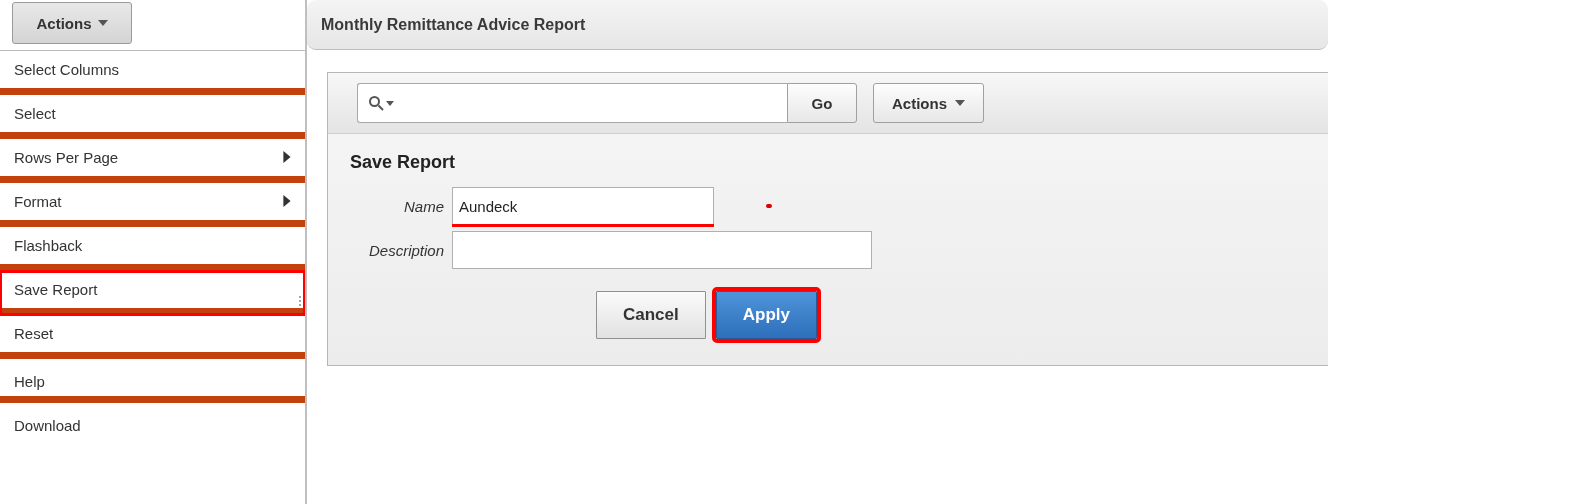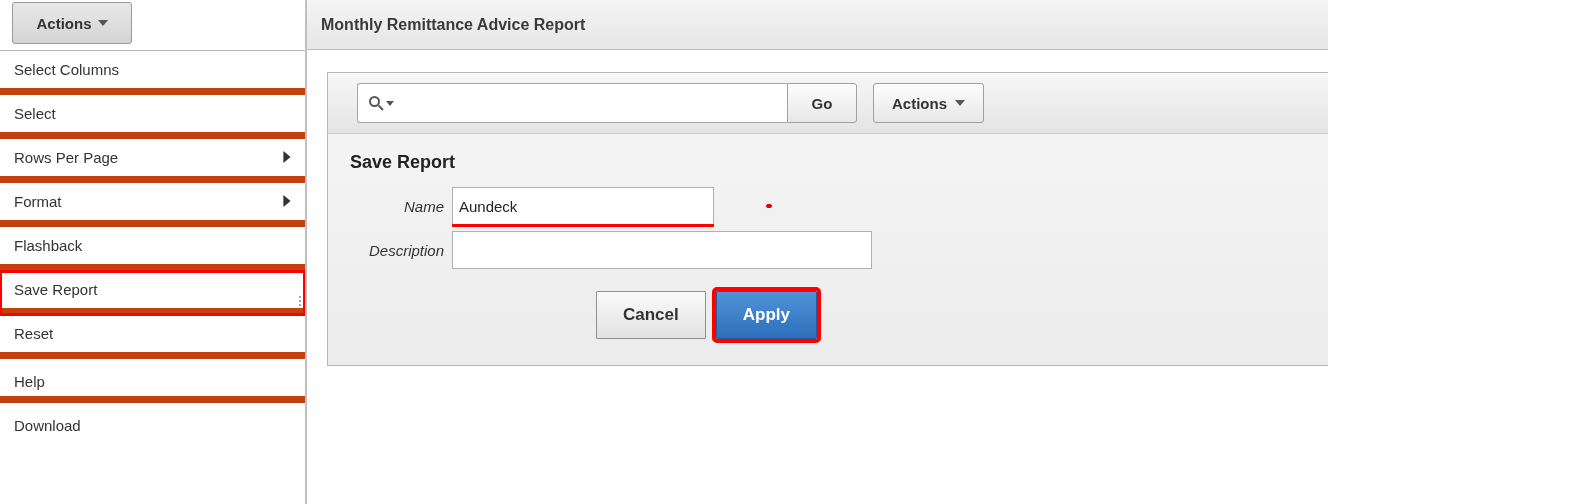--- a/index.html
+++ b/index.html
@@ -78,20 +78,21 @@
   }
   .title-bar {
     height: 50px;
     background: linear-gradient(#f4f4f4, #e6e6e6);
     border-bottom: 1px solid #bdbdbd;
     display: flex; align-items: center;
     padding-left: 14px;
     font-weight: bold;
     font-size: 16px;
     color: #3a3a3a;
+    border-radius: 9px;
   }
 
   .toolbar-wrap {
     margin: 22px 0 0 20px;
     border: 1px solid #b7b7b7;
     border-bottom: none;
     border-right: none;
     background: linear-gradient(#f7f7f7, #e4e4e4);
     padding: 10px 12px;
     display:flex; align-items:center; gap:16px;

